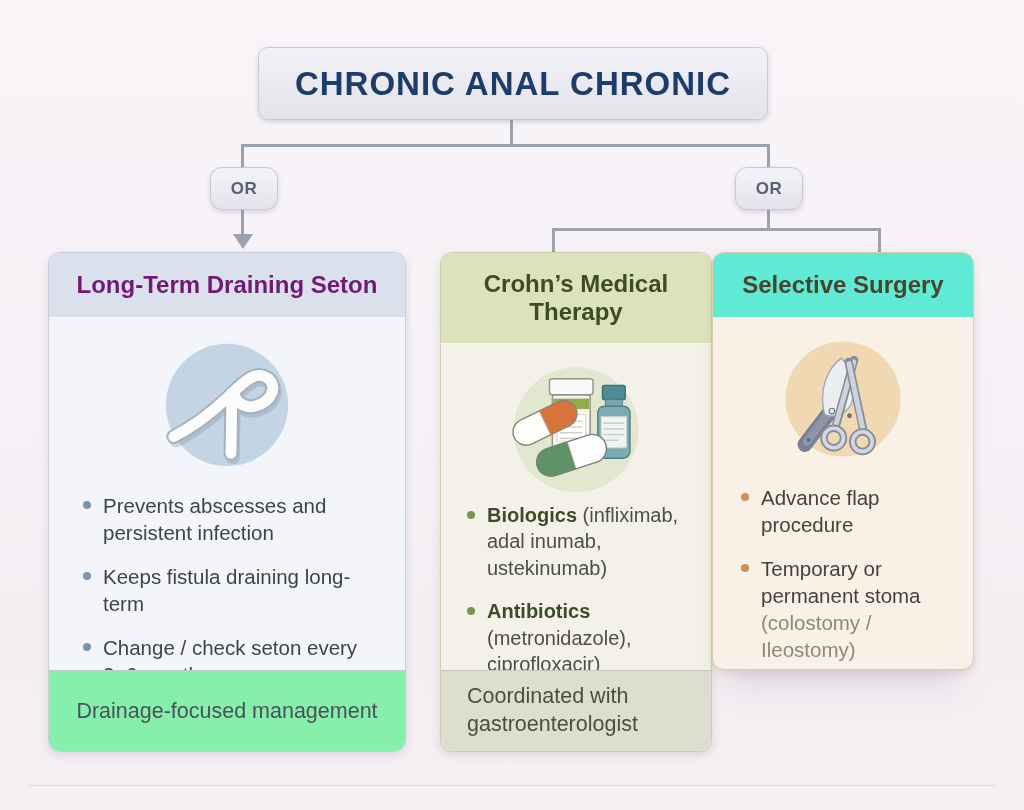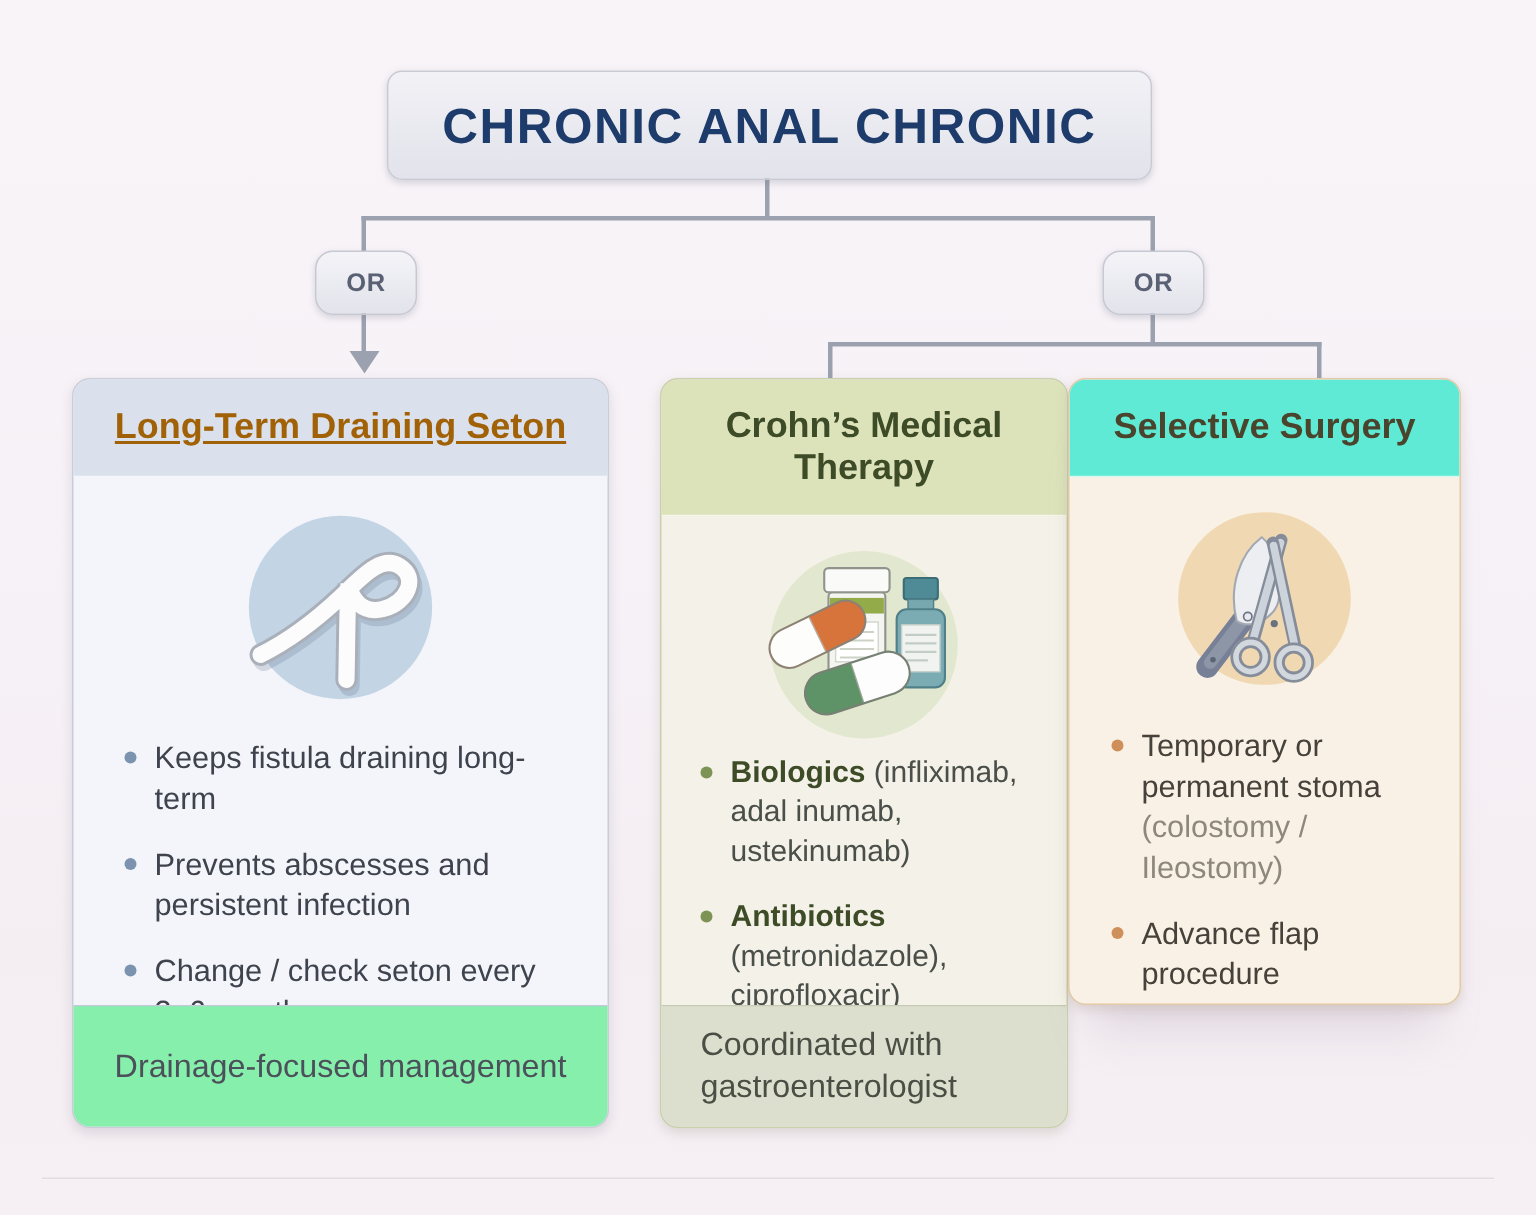--- a/index.html
+++ b/index.html
@@ -48,21 +48,21 @@
   .card-3{
     left:712px;width:260px;height:416px;background:#f9f1e5;
     border:1px solid #e2caa6;
     box-shadow:0 3px 8px rgba(160,140,120,.25), 0 34px 26px -18px rgba(190,175,190,.35);
   }
   .card-header{
     border-radius:11px 11px 0 0;display:flex;align-items:center;justify-content:center;
     text-align:center;font-weight:bold;font-size:24px;line-height:1.18;
     border-bottom:1px solid rgba(255,255,255,.7);
   }
-  .card-1 .card-header{height:64px;background:#dbe1ec;color:#a16207;text-decoration:underline;}
+  .card-1 .card-header{height:64px;background:#dbe1ec;color:#701a75;}
   .card-2 .card-header{height:90px;background:#dce3bb;color:#3d4b27;padding:0 14px;}
   .card-3 .card-header{height:64px;background:#5eead4;color:#4b442d;}
   .icon-wrap{display:flex;justify-content:center;}
   .card-1 .icon-wrap{margin-top:16px;}
   .card-2 .icon-wrap{margin-top:12px;}
   .card-3 .icon-wrap{margin-top:16px;}
   
   .bullets{list-style:none;padding:0;font-size:20.5px;line-height:1.32;}
   .bullets li{position:relative;padding-left:22px;margin-bottom:17px;}
   .bullets li::before{
@@ -125,22 +125,22 @@
     </div>
     <div class="icon-wrap">
       <svg width="138" height="138" viewBox="0 0 140 140">
         <circle cx="70" cy="72" r="62" fill="#c3d4e5"></circle>
         <path d="M 16 104 C 36 94, 54 80, 70 65 C 83 53, 97 36, 110 44 C 123 52, 115 69, 99 73 C 85 76.5, 77.5 67, 75.5 56 C 74.5 74, 74.5 98, 74 121" fill="none" stroke="rgba(95,110,135,.22)" stroke-width="14" stroke-linecap="round" transform="translate(2 4)"></path>
         <path d="M 16 104 C 36 94, 54 80, 70 65 C 83 53, 97 36, 110 44 C 123 52, 115 69, 99 73 C 85 76.5, 77.5 67, 75.5 56 C 74.5 74, 74.5 98, 74 121" fill="none" stroke="#a9b0ba" stroke-width="15" stroke-linecap="round"></path>
         <path d="M 16 104 C 36 94, 54 80, 70 65 C 83 53, 97 36, 110 44 C 123 52, 115 69, 99 73 C 85 76.5, 77.5 67, 75.5 56 C 74.5 74, 74.5 98, 74 121" fill="none" stroke="#fcfcfd" stroke-width="11" stroke-linecap="round"></path>
       </svg>
     </div>
     <ul class="bullets">
+      <li><span>Prevents abscesses and persistent infection</span></li>
       <li><span>Keeps fistula draining long-term</span></li>
-      <li><span>Prevents abscesses and persistent infection</span></li>
       <li><span>Change / check seton every 3–6 months</span></li>
     </ul>
     <div class="card-footer">
       <span>Drainage-focused management</span>
     </div>
   </div>
 
   <div class="card card-2">
     <div class="card-header">
       <span>Crohn’s Medical Therapy</span>
@@ -210,22 +210,22 @@
         <line x1="92" y1="104" x2="76" y2="30" stroke="#858c9a" stroke-width="9" stroke-linecap="round"></line>
         <line x1="91.5" y1="103" x2="76.5" y2="32" stroke="#cdd3db" stroke-width="5.5" stroke-linecap="round"></line>
         <circle cx="77" cy="88" r="2.6" fill="#6a7280"></circle>
         <circle cx="60" cy="112" r="10.5" fill="none" stroke="#858c9a" stroke-width="8"></circle>
         <circle cx="60" cy="112" r="10.5" fill="none" stroke="#d3d8de" stroke-width="4"></circle>
         <circle cx="91" cy="116" r="10.5" fill="none" stroke="#858c9a" stroke-width="8"></circle>
         <circle cx="91" cy="116" r="10.5" fill="none" stroke="#d3d8de" stroke-width="4"></circle>
       </svg>
     </div>
     <ul class="bullets">
+      <li><span>Advance flap procedure</span></li>
       <li>
         <span>Temporary or permanent stoma</span>
         <span class="sub">(colostomy / Ileostomy)</span>
       </li>
-      <li><span>Advance flap procedure</span></li>
     </ul>
   </div>
 
   <div class="floor-line"></div>
 </div>
 
 </body></html>

